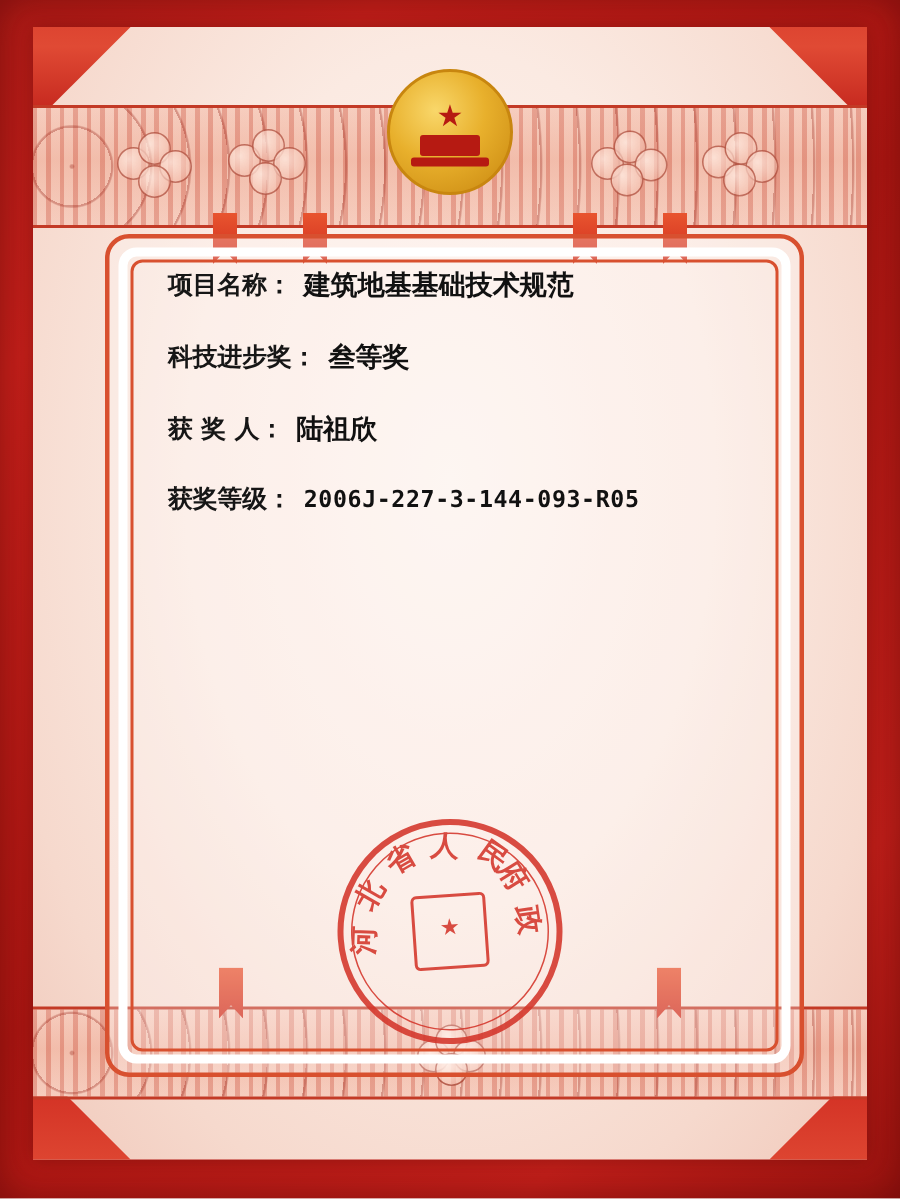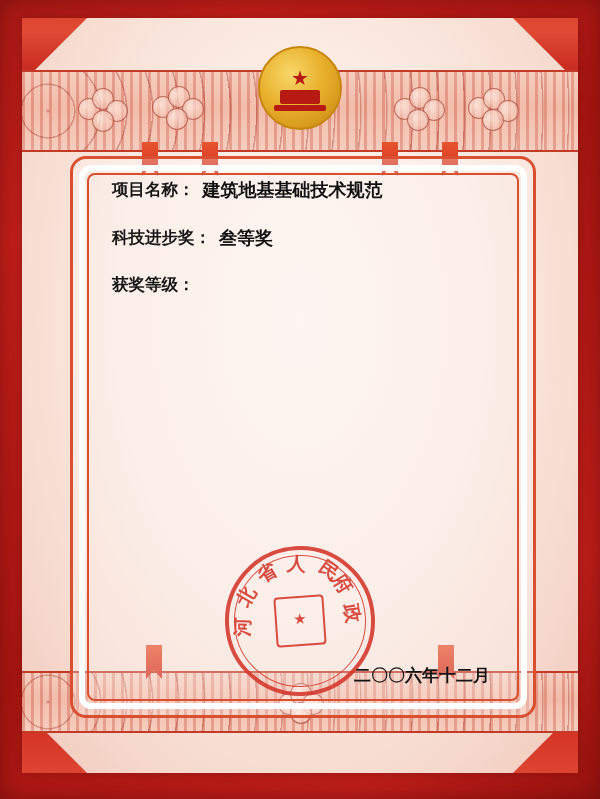--- a/index.html
+++ b/index.html
@@ -372,35 +372,39 @@
         <span class="label">项目名称：</span>
         <span class="value">建筑地基基础技术规范</span>
       </div>
 
 
       <div class="field">
         <span class="label">科技进步奖：</span>
         <span class="value">叁等奖</span>
       </div>
 
+      <div class="field">
+        <span class="label">获 奖 人：</span>
+        <span class="value">陆祖欣</span>
+      </div>
 
       <div class="field code">
         <span class="label">获奖等级：</span>
+        <span class="value">2006J-227-3-144-093-R05</span>
       </div>
 
       <div class="seal">
         <div class="ring"></div>
         <div class="ring2"></div>
         <div class="star">★</div>
         <div class="seal-char" style="left:110px;top:28px;transform:rotate(62deg)">府</div>
         <div class="seal-char" style="left:118px;top:58px;transform:rotate(86deg)">政</div>
         <div class="seal-char" style="left:98px;top:14px;transform:rotate(40deg)">民</div>
         <div class="seal-char" style="left:66px;top:5px;transform:rotate(8deg)">人</div>
         <div class="seal-char" style="left:36px;top:12px;transform:rotate(-26deg)">省</div>
         <div class="seal-char" style="left:14px;top:34px;transform:rotate(-56deg)">北</div>
         <div class="seal-char" style="left:8px;top:64px;transform:rotate(-84deg)">河</div>
       </div>
 
-      <div class="date">二〇〇六年十二月</div>
 
     </div>
   </div>
 </div>
 
 </body></html>

